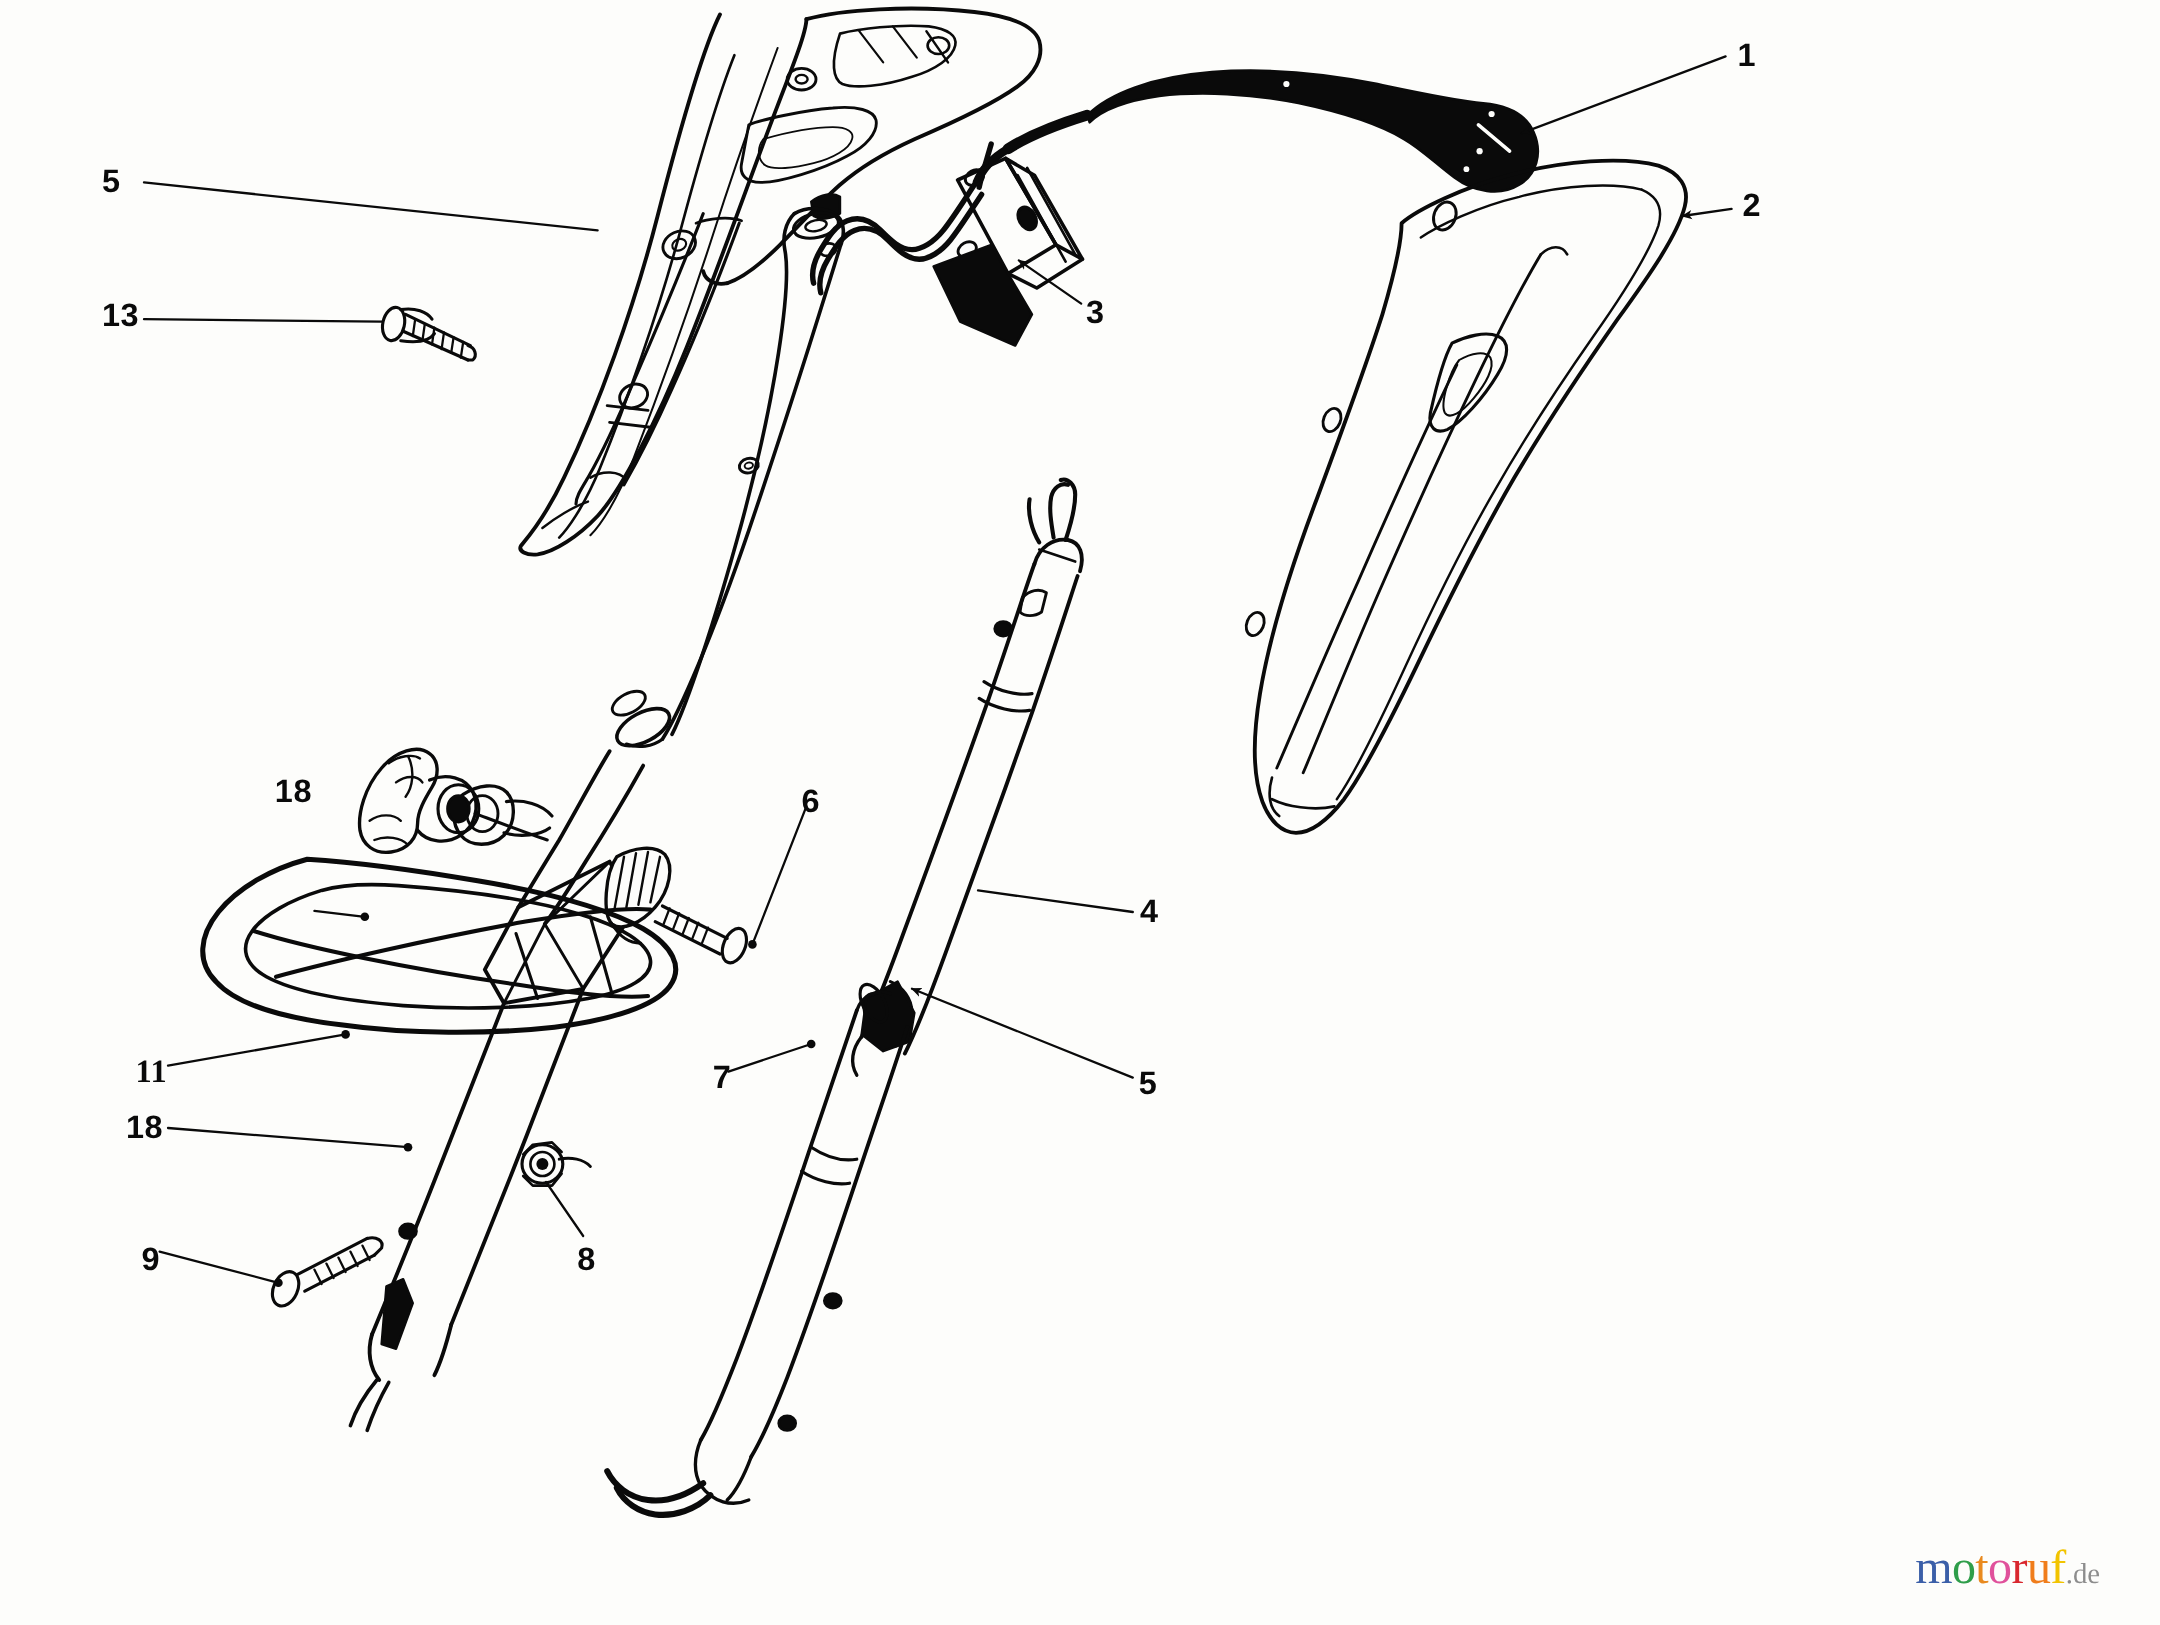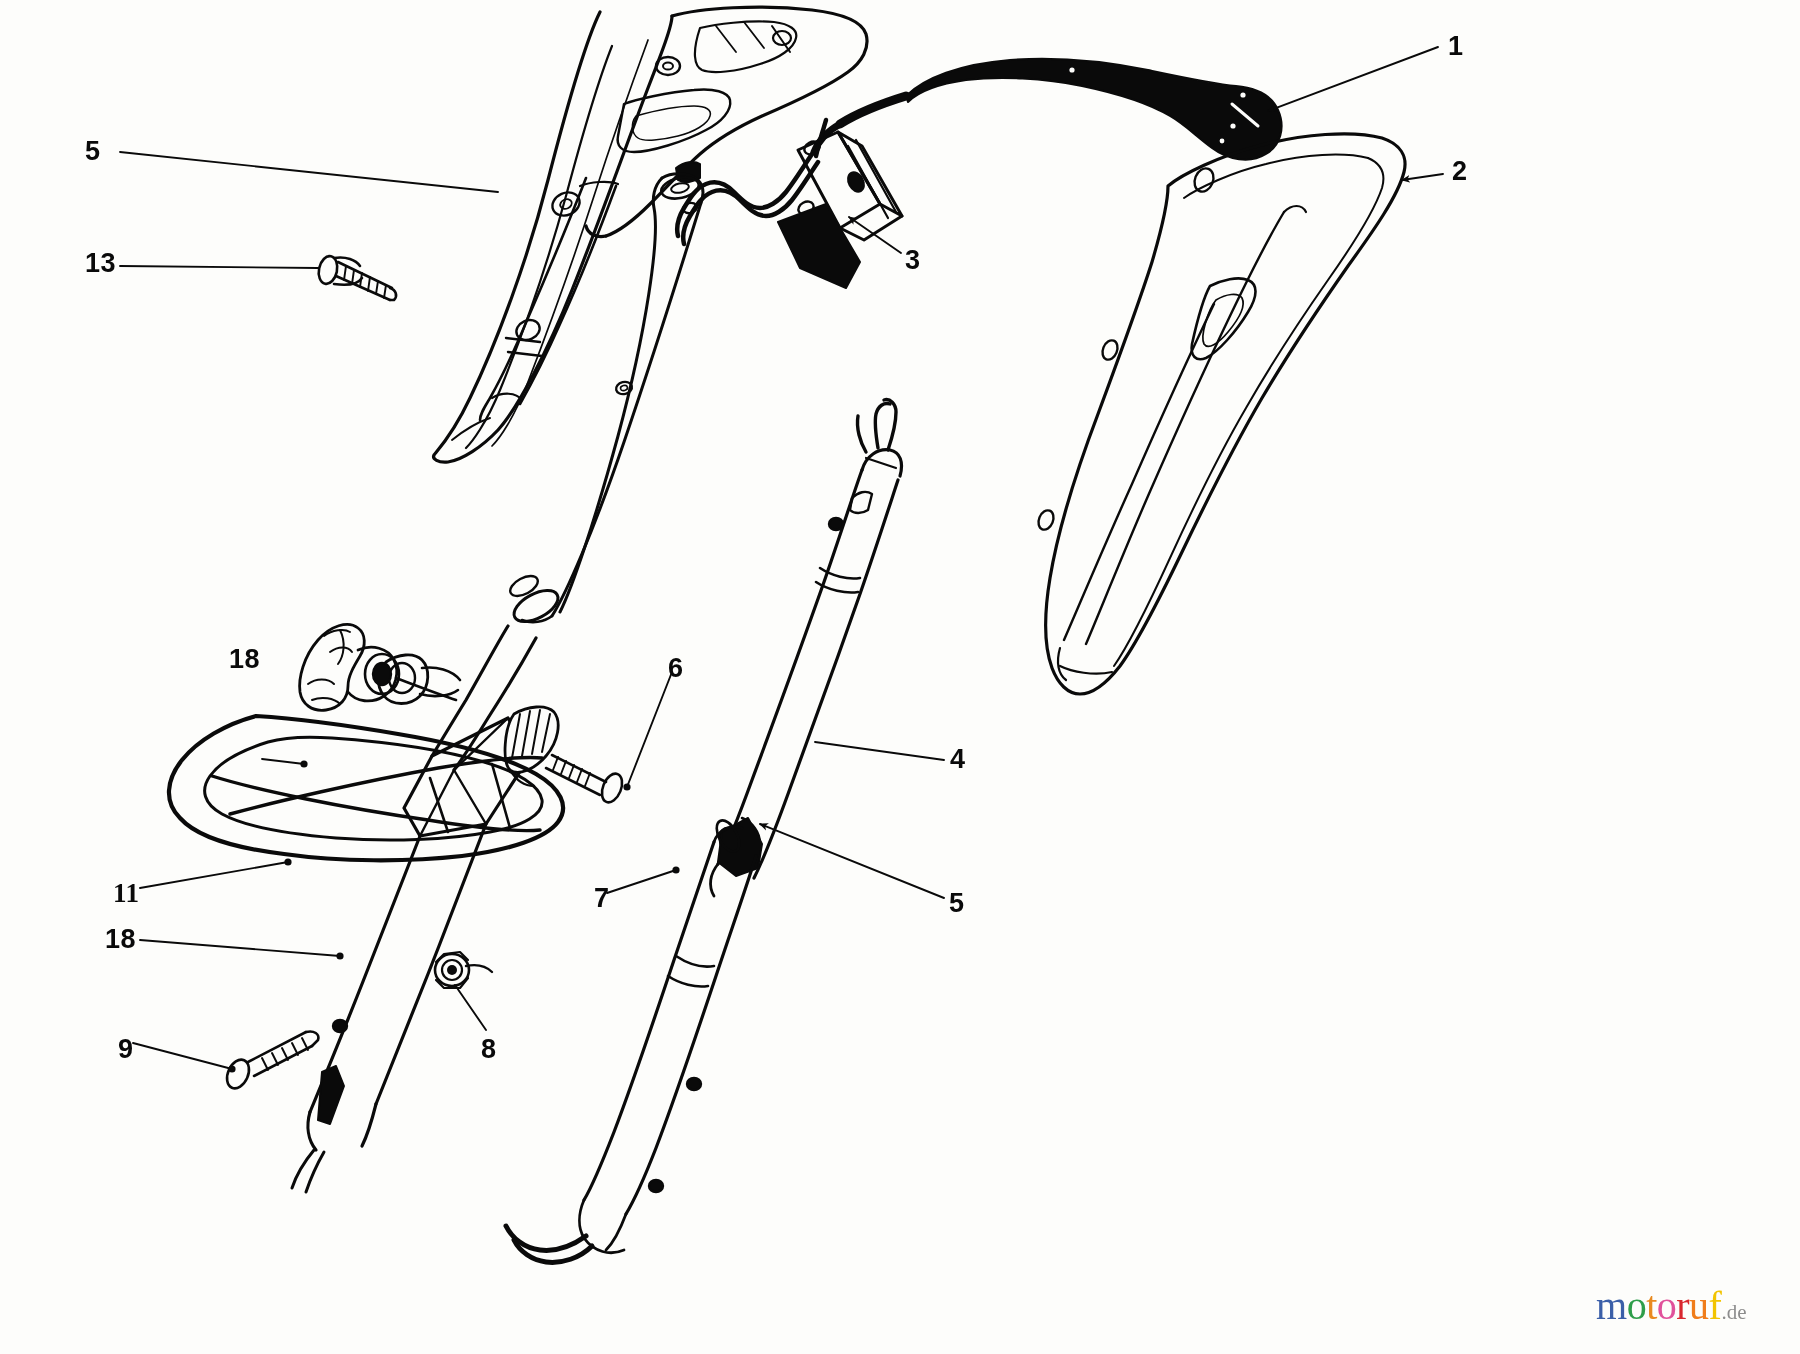--- a/index.html
+++ b/index.html
@@ -23,21 +23,21 @@
   }
   #watermark{
     position:absolute;
     left:1596px;top:1282px;
     font-family:"Liberation Serif",serif;
     font-size:40px;
     letter-spacing:-0.5px;
     white-space:nowrap;
     user-select:none;
   }
-  #watermark .wm-suffix{font-size:21px;color:#8d8d8d;letter-spacing:0;}
+  #watermark .wm-suffix{font-size:24px;color:#8d8d8d;letter-spacing:0;}
 </style>
 </head>
 <body>
 
 <div id="root">
 
   <svg id="diagram" viewBox="0 0 1800 1354" xmlns="http://www.w3.org/2000/svg">
     <defs>
       <marker id="arrowTip" markerWidth="9" markerHeight="9" refX="8" refY="4.5" orient="auto" markerUnits="userSpaceOnUse">
         <path d="M0,0.6 L9,4.5 L0,8.4 L2.4,4.5 Z" fill="#0a0a0a"></path>

